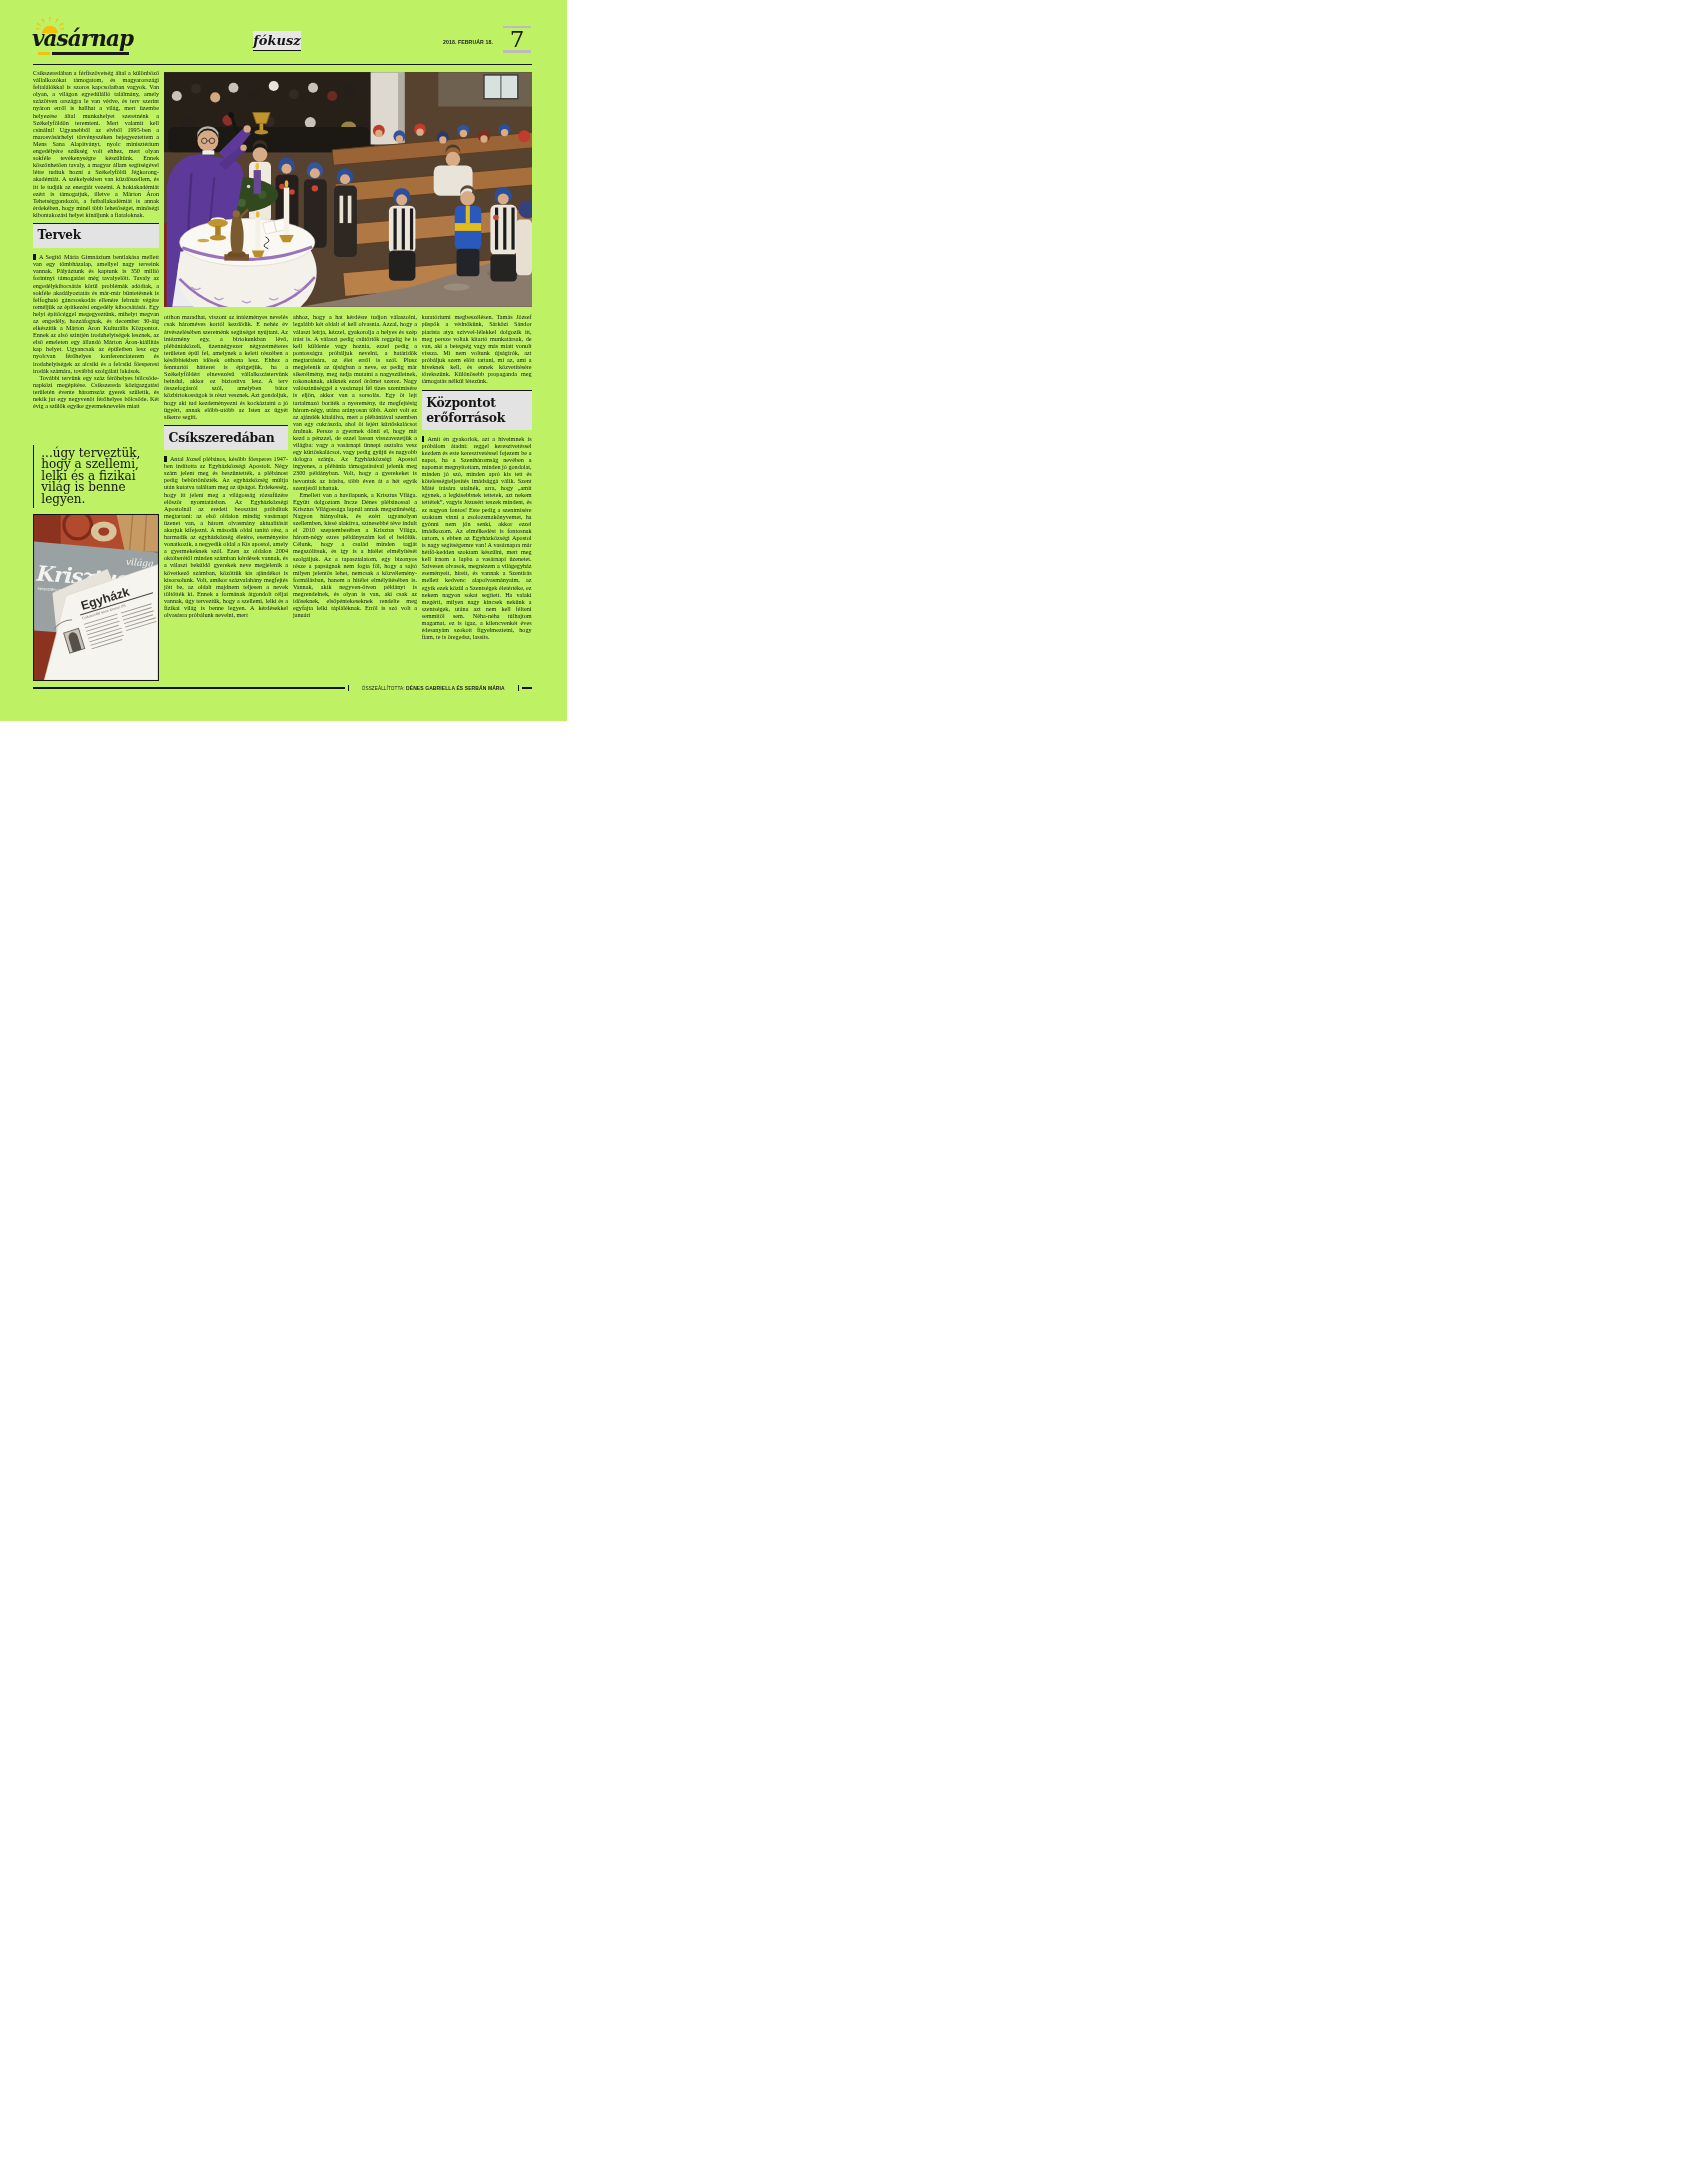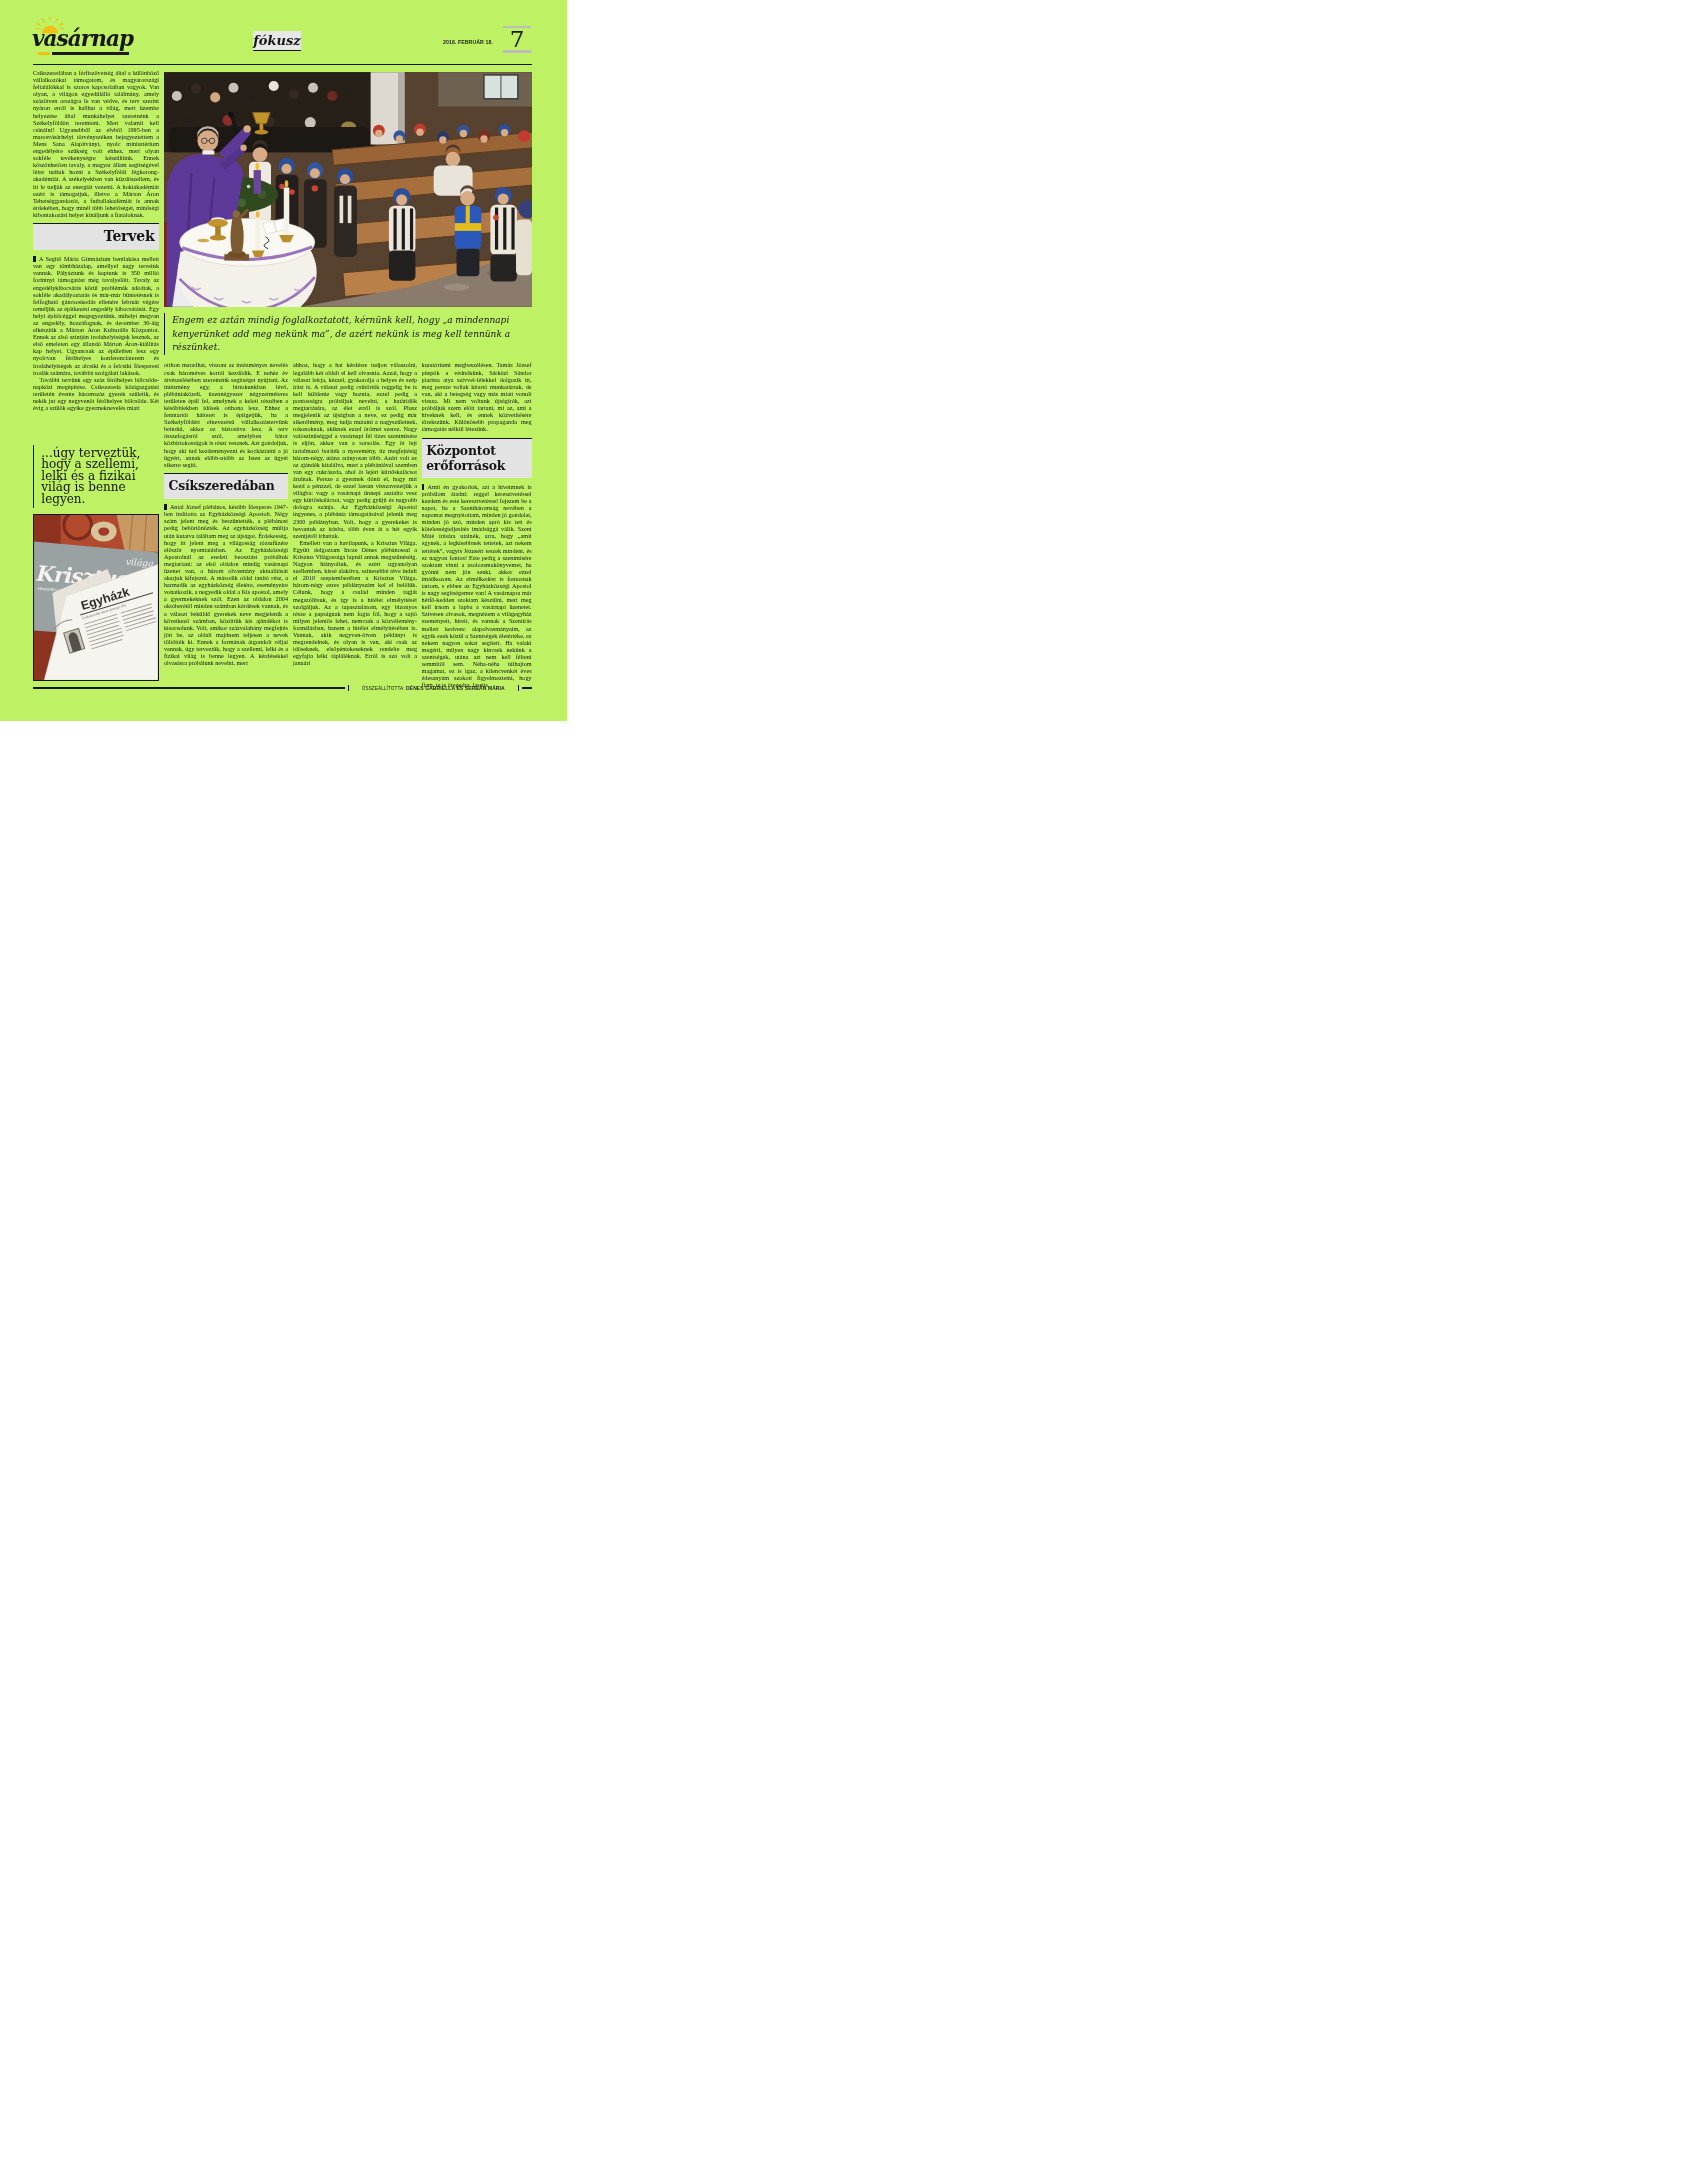--- a/index.html
+++ b/index.html
@@ -26,21 +26,21 @@
   .rule-top{position:absolute;left:33px;top:64px;width:499px;height:1.4px;background:#151515;}
 
   
   .bt{font-size:6.2px;line-height:7.1px;text-align:justify;margin:0;hyphens:auto;overflow-wrap:break-word;}
   .indent{text-indent:6.4px;}
   .bullet::before{content:"";display:inline-block;width:2.7px;height:6px;background:#141414;
                   margin-right:3.2px;vertical-align:-0.9px;}
   .section-head{margin:0;background:#e3e3e3;border-top:1.8px solid #141414;
                 font-family:"DejaVu Serif",serif;font-weight:bold;color:#151515;
                 padding:3.7px 4.6px 5.5px 4.6px;letter-spacing:-0.2px;}
-  .h-tervek{font-size:14px;margin:5.5px 0 5.5px 0;text-align:right;}
+  .h-tervek{font-size:12px;margin:5.5px 0 5.5px 0;}
   .h-col{font-size:12.4px;margin:5.5px 0 4.6px 0;}
 
   
   .col1{position:absolute;left:33px;top:69px;width:126px;height:612px;display:flex;flex-direction:column;}
   .side-quote{margin-top:auto;border-left:1.8px solid #141414;padding:2.7px 0 2.7px 7.3px;
               font-family:"DejaVu Serif",serif;font-size:12px;line-height:11.4px;color:#121212;}
   .mag-photo{margin-top:6.4px;width:124px;height:165px;border:1.4px solid #141414;background:#8c3320;}
   .mag-photo svg{display:block;width:100%;height:100%;}
 
   
@@ -336,21 +336,20 @@
           <ellipse cx="205" cy="311" rx="4" ry="7" fill="#e8b83a"></ellipse>
           <polygon points="192,390 220,390 214,404 198,404" fill="#bb8e2b"></polygon>
           <rect x="262" y="252" width="12" height="104" fill="#f5f1e7"></rect>
           <ellipse cx="268" cy="244" rx="4" ry="8" fill="#e8b83a"></ellipse>
           <polygon points="252,356 284,356 276,372 260,372" fill="#bb8e2b"></polygon>
           <path d="M222,360 q14,8 2,14 q-12,6 4,12" stroke="#222" stroke-width="2" fill="none"></path>
         </g>
       </svg>
     </div>
 
-    <div class="lead-quote">Engem ez aztán mindig foglalkoztatott, kérnünk kell, hogy „a mindennapi kenyerünket add meg nekünk ma”, de azért nekünk is meg kell tennünk a részünket.</div>
 
     <div class="cols">
       <div class="colA">
         <p class="bt">otthon maradhat, viszont az intézményes nevelés csak hároméves kortól kezdődik. E nehéz év átvészelésében szeretnénk segítséget nyújtani. Az intézmény egy, a birtokunkban lévő, plébániaközeli, tizennégyezer négyzetméteres területen épül fel, amelynek a keleti részében a későbbiekben idősek otthona lesz. Ehhez a fenntartói hátteret is építgetjük, ha a Székelyföldért elnevezésű vállalkozástervünk beindul, akkor ez biztosítva lesz. A terv összefogásról szól, amelyben bátor közbirtokosságok is részt vesznek. Azt gondoljuk, hogy aki tud kezdeményezni és kockáztatni a jó ügyért, annak előbb-utóbb az Isten az ügyét sikerre segíti.</p>
         <h2 class="section-head h-col">Csíkszeredában</h2>
         <p class="bt bullet">Antal József plébános, később főesperes 1947-ben indította az Egyházközségi Apostolt. Négy szám jelent meg és beszüntették, a plébánost pedig bebörtönözték. Az egyházközség múltja után kutatva találtam meg az újságot. Érdekesség, hogy itt jelent meg a világosság rózsafüzére először nyomtatásban. Az Egyházközségi Apostolnál az eredeti beosztást próbáltuk megtartani: az első oldalon mindig vasárnapi üzenet van, a három olvasmány aktualitását akarjuk kifejezni. A második oldal tanító rész, a harmadik az egyházközség életére, eseményeire vonatkozik, a negyedik oldal a Kis apostol, amely a gyermekeknek szól. Ezen az oldalon 2004 októberétől minden számban kérdések vannak, és a választ beküldő gyerekek neve megjelenik a következő számban, közöttük kis ajándékot is kisorsolunk. Volt, amikor százvalahány megfejtés jött be, az oldalt majdnem teljesen a nevek töltötték ki. Ennek a formának átgondolt céljai vannak, úgy terveztük, hogy a szellemi, lelki és a fizikai világ is benne legyen. A kérdésekkel olvasásra próbálunk nevelni, mert</p>
       </div>
       <div class="colB">
         <p class="bt">ahhoz, hogy a hat kérdésre tudjon válaszolni, legalább két oldalt el kell olvasnia. Azzal, hogy a választ leírja, kézzel, gyakorolja a helyes és szép írást is. A választ pedig csütörtök reggelig be is kell küldenie vagy hoznia, ezzel pedig a pontosságra próbáljuk nevelni, a határidők megtartására, az élet erről is szól. Plusz megjelenik az újságban a neve, ez pedig már sikerélmény, meg tudja mutatni a nagyszüleinek, rokonoknak, akiknek ezzel örömet szerez. Nagy valószínűséggel a vasárnapi fél tízes szentmisére is eljön, akkor van a sorsolás. Egy öt lejt tartalmazó boríték a nyeremény, tíz megfejtésig három-négy, utána arányosan több. Azért volt ez az ajándék kitalálva, mert a plébániával szemben van egy cukrászda, ahol öt lejért kürtőskalácsot árulnak. Persze a gyermek dönti el, hogy mit kezd a pénzzel, de ezzel lassan visszavezetjük a világba: vagy a vasárnapi ünnepi asztalra vesz egy kürtőskalácsot, vagy pedig gyűjti és nagyobb dologra szánja. Az Egyházközségi Apostol ingyenes, a plébánia támogatásával jelenik meg 2300 példányban. Volt, hogy a gyerekeket is bevontuk az írásba, több éven át a hét egyik szentjéről írhattak.</p>
         <p class="bt indent">Emellett van a havilapunk, a Krisztus Világa. Együtt dolgoztam Incze Dénes plébánossal a Krisztus Világossága lapnál annak megszűnéséig. Nagyon hiányoltuk, és ezért ugyanolyan szellemben, kissé alakítva, színesebbé téve indult el 2010 szeptemberében a Krisztus Világa, három-négy ezres példányszám kel el belőlük. Célunk, hogy a család minden tagját megszólítsuk, és így is a hitélet elmélyítését szolgáljuk. Az a tapasztalatom, egy bizonyos része a papságnak nem fogta föl, hogy a sajtó milyen jelentős lehet, nemcsak a közvélemény-formálásban, hanem a hitélet elmélyítésében is. Vannak, akik negyven-ötven példányt is megrendelnek, és olyan is van, aki csak az időseknek, elsőpéntekeseknek rendelte meg egyfajta lelki tápláléknak. Erről is szó volt a januári</p>

